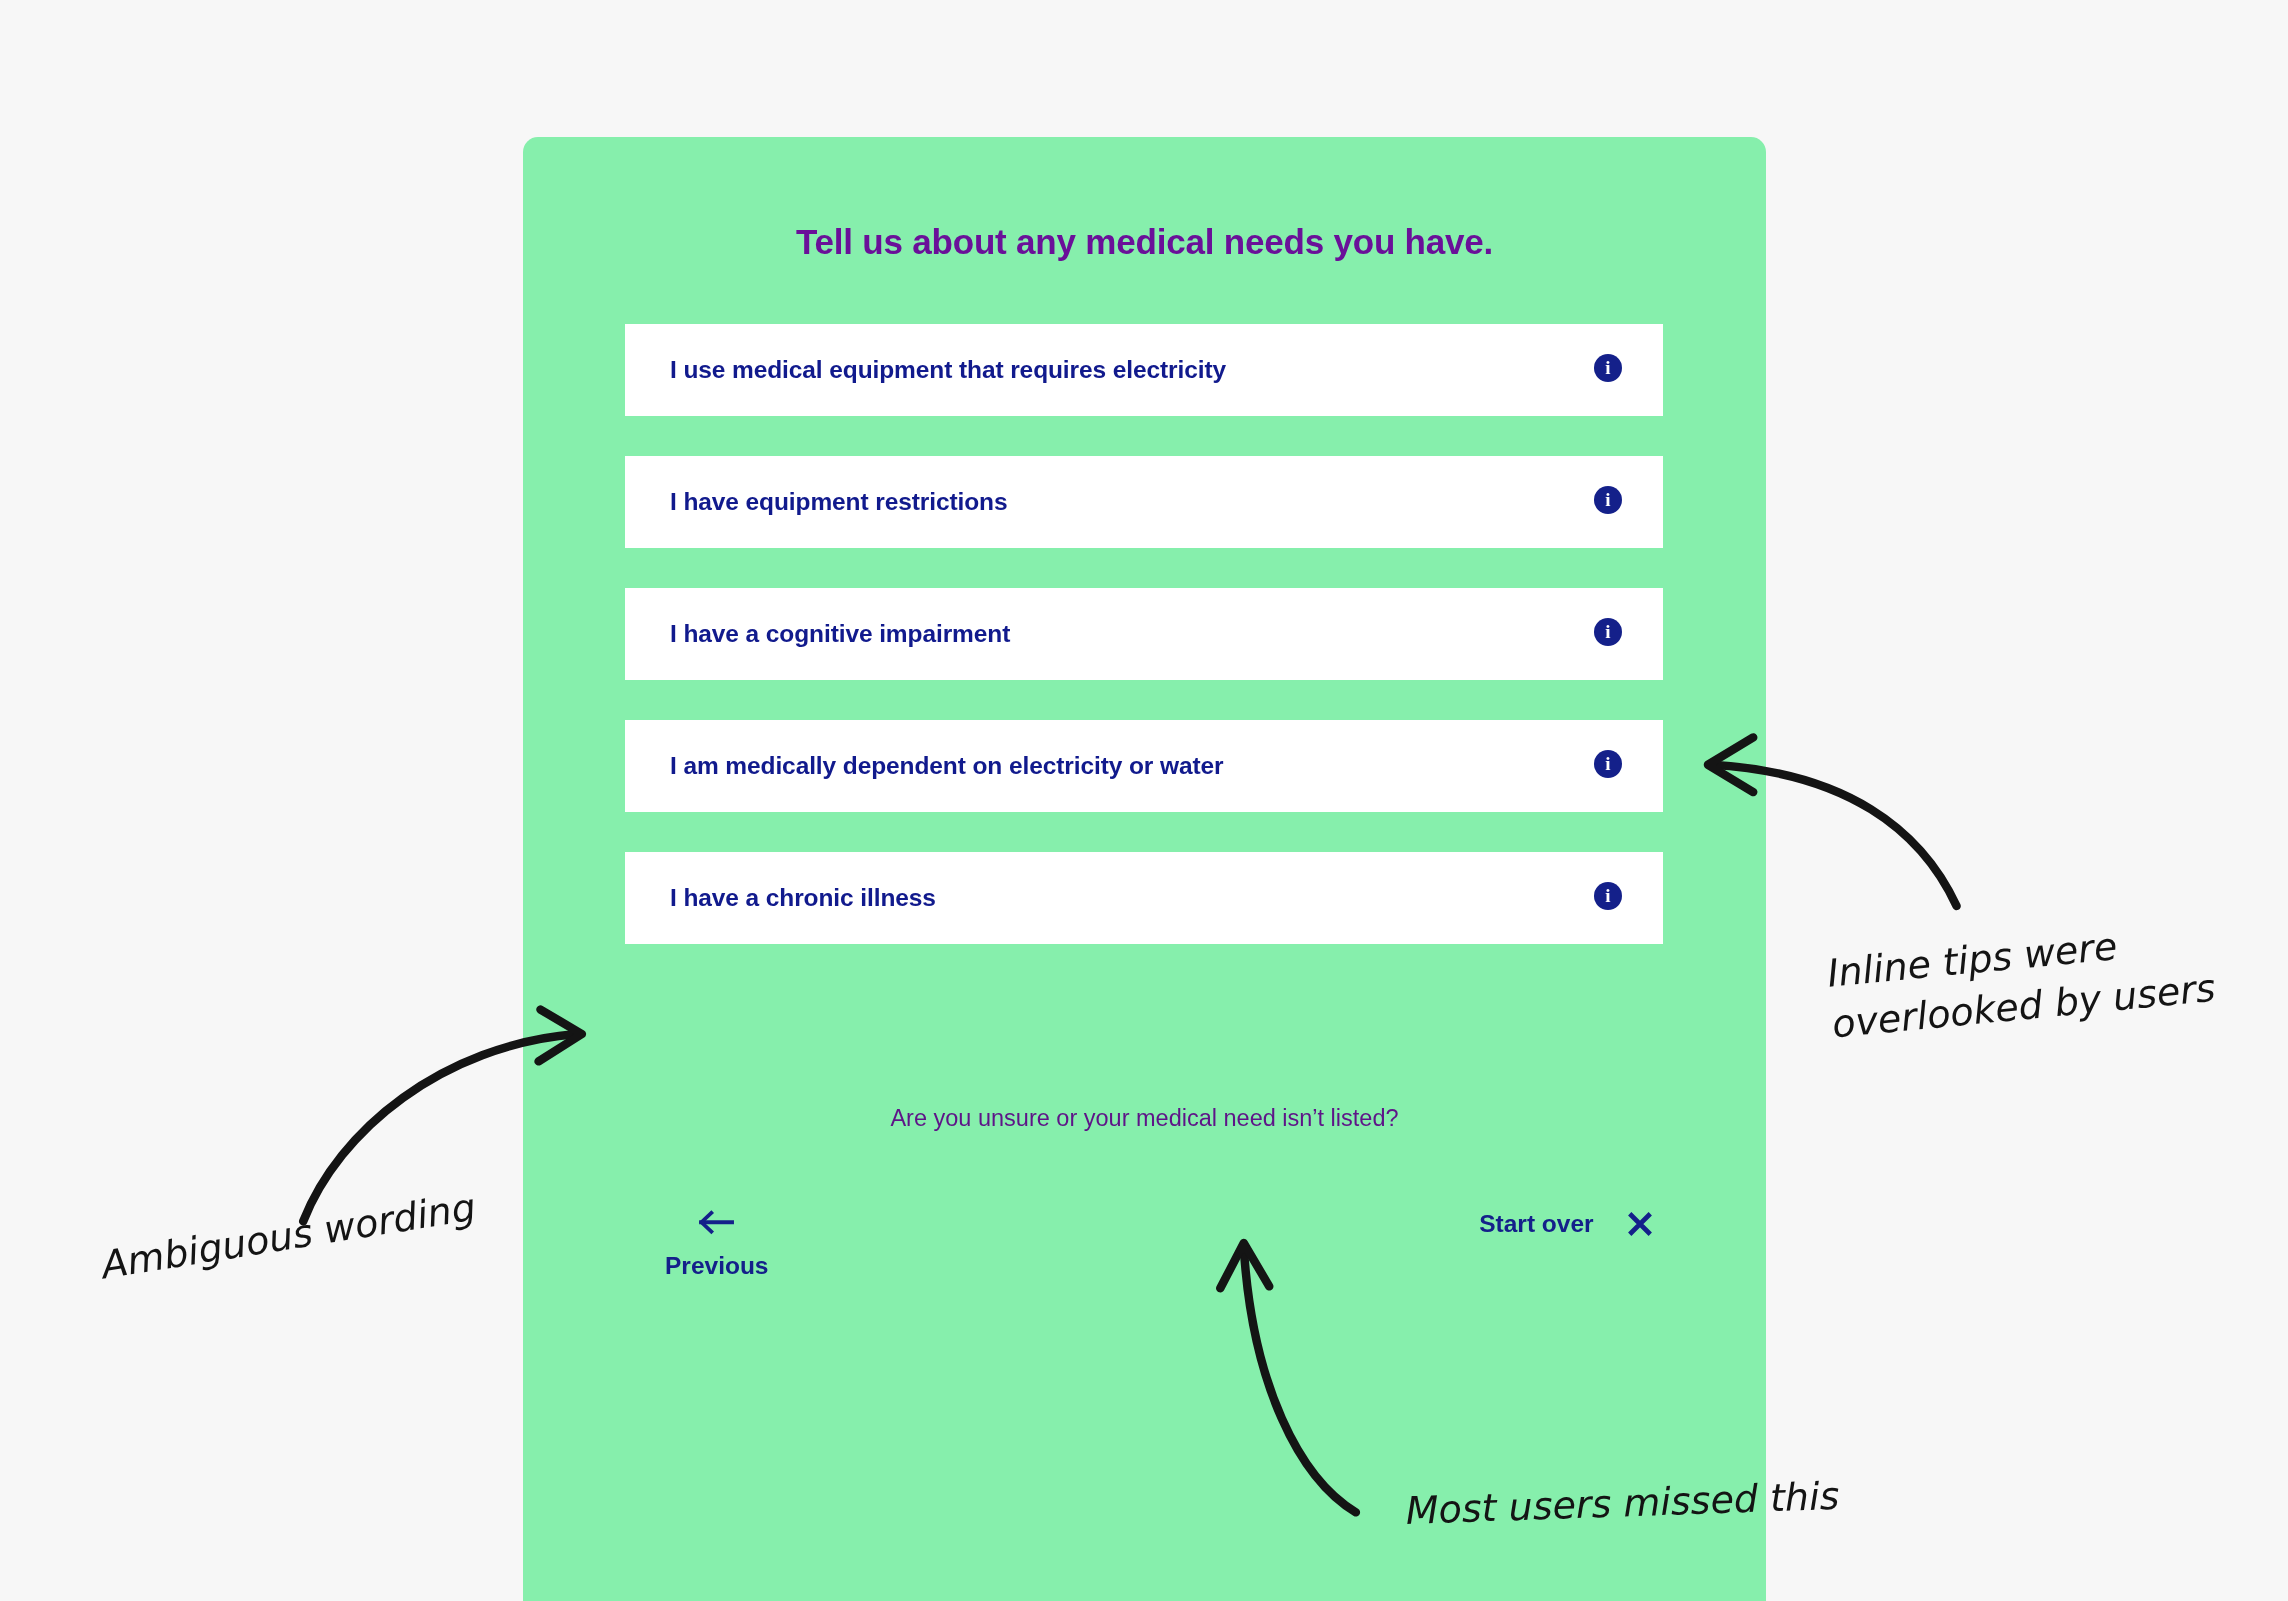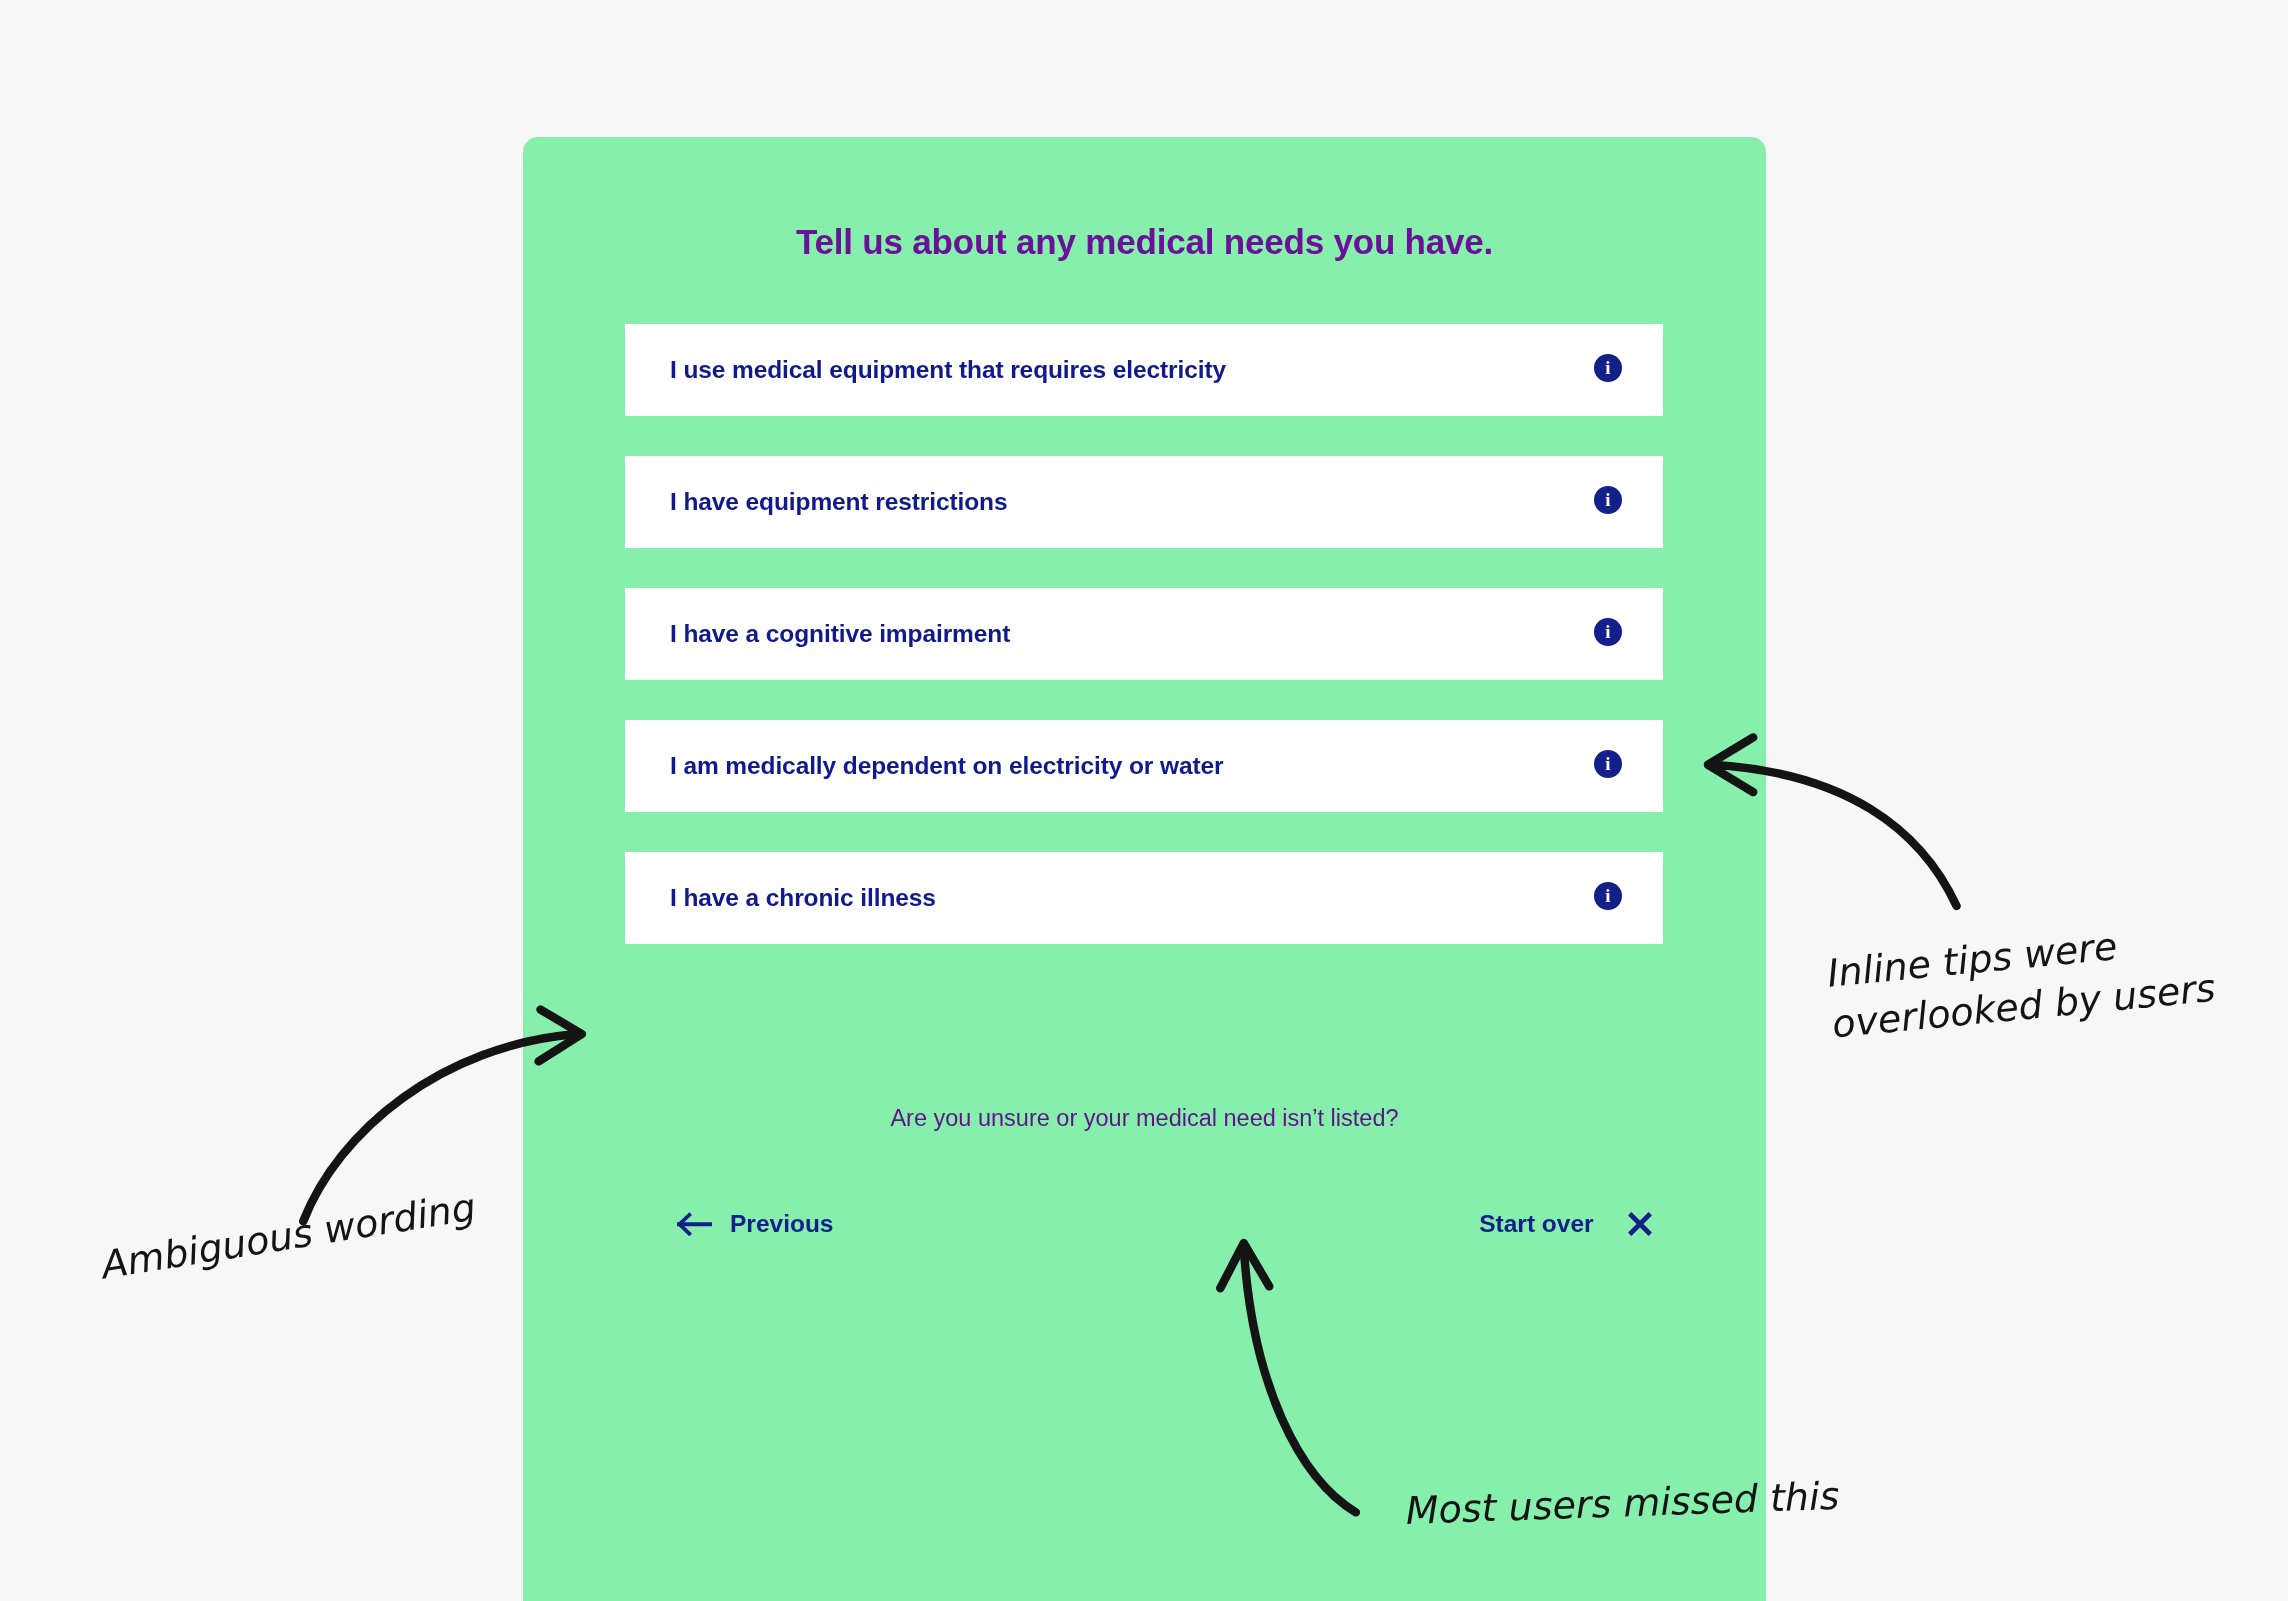--- a/index.html
+++ b/index.html
@@ -121,21 +121,21 @@
     position: absolute;
     display: flex;
     align-items: center;
     gap: 17px;
     cursor: pointer;
     color: #14208a;
     font-size: 24.5px;
     font-weight: bold;
     font-family: "Liberation Sans", sans-serif;
   }
-  #prev-button { left: 52px; top: 0; }
+  #prev-button { left: 40px; top: 0; flex-direction: column; }
   #startover-button { right: 9.4px; top: 0; gap: 32px; }
 
   .icon-svg { display: block; }
 
   
   #annotation-layer {
     position: absolute;
     left: 0; top: 0;
     width: 2288px;
     height: 1602px;

